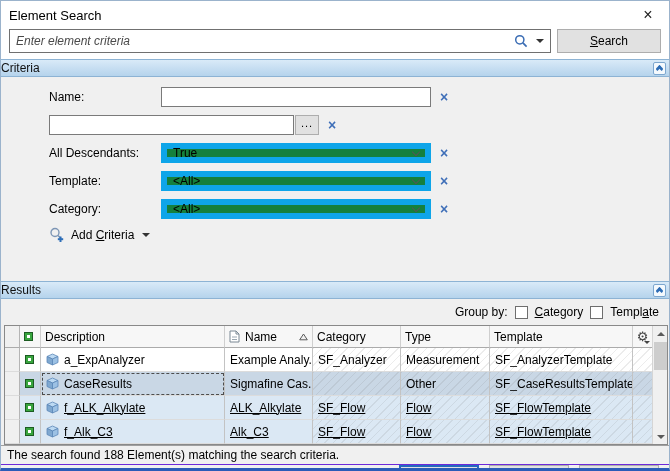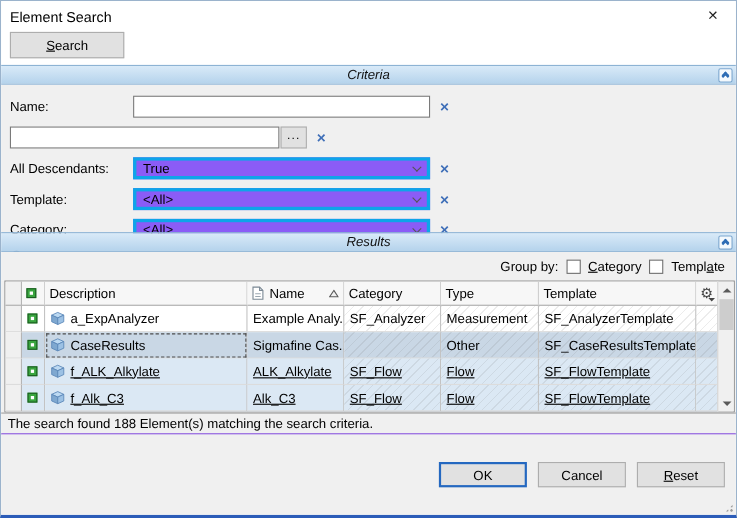--- a/index.html
+++ b/index.html
@@ -21,35 +21,35 @@
   .search-input::placeholder{ font-style:italic; color:#4a4a4a; }
   .caret-down{ width:0; height:0; border-left:4px solid transparent; border-right:4px solid transparent; border-top:4px solid #333; }
   .search-split{ display:flex; align-items:center; gap:8px; padding-left:4px; }
   .btn{ height:24px; background:#e1e1e1; border:1px solid #adadad; font-family:"Liberation Sans",sans-serif;
         font-size:12px; display:inline-flex; align-items:center; justify-content:center; cursor:pointer; }
   .search-btn{ width:104px; }
   .u{ text-decoration:underline; }
   
   .sec-header{ height:18px; flex:0 0 auto; background:linear-gradient(#d9eaf8,#b5d3ec);
                border-top:1px solid #8db3d4; border-bottom:1px solid #8db3d4;
-               position:relative; text-align:center; line-height:16px; font-size:12px; color:#111;font-style:italic; }
+               position:relative; line-height:16px; font-size:12px; color:#111; }
   .collapse-btn{ position:absolute; right:3px; top:2px; width:13px; height:13px; background:#f4f9fd;
                  border:1px solid #7da7cf; border-radius:2px; display:flex; flex-direction:column;
                  align-items:center; justify-content:center; cursor:pointer; }
   .chev-up{ width:5px; height:5px; border-left:2px solid #2e6db5; border-top:2px solid #2e6db5; transform:rotate(45deg); }
   .chev-up + .chev-up{ margin-top:-4px; }
   
-  .criteria-body{ height:134px; flex:0 0 auto; background:#f0f0f0; padding-top:6px; }
+  .criteria-body{ height:204px; flex:0 0 auto; background:#f0f0f0; padding-top:6px;padding-left:40px; }
   .field-row{ height:28px; display:flex; align-items:center; padding-left:8px; }
   .field-label{ width:112px; flex:0 0 auto; }
   .control{ width:270px; height:20px; display:flex; align-items:center; }
   .text-input{ flex:1; height:20px; border:1px solid #7a7a7a; background:#fff; padding:0 4px;
                font-family:"Liberation Sans",sans-serif; font-size:12px; outline:none; }
   .browse-btn{ width:24px; height:20px; margin-left:1px; font-size:11px; letter-spacing:1px; padding-bottom:5px; }
-  .combo{ flex:1; height:20px; border:3px solid #0ea5e9; background:#8b5cf6; display:flex; align-items:center;
+  .combo{ flex:1; height:20px; border:6px solid #0ea5e9; background:#15803d; display:flex; align-items:center;
           padding:0 6px; cursor:pointer; }
   .combo-value{ flex:1; }
   .combo-chev{ width:6px; height:6px; border-right:1.4px solid #555; border-bottom:1.4px solid #555;
                transform:rotate(45deg); margin-top:-3px; }
   .clear-x{ margin-left:9px; color:#3f6fb8; font-weight:bold; font-size:14px; line-height:12px; cursor:pointer; }
   .add-row{ height:24px; display:flex; align-items:center; padding-left:8px; gap:6px; cursor:pointer; }
   .add-caret{ margin-left:2px; }
   
   .groupby{ height:26px; flex:0 0 auto; background:#f0f0f0; display:flex; align-items:center;
             justify-content:flex-end; gap:7px; padding-right:10px; }
@@ -100,20 +100,32 @@
 <body>
 
 <div class="window">
 
   <div class="titlebar">
     <span class="title">Element Search</span>
     <span class="close-btn">×</span>
   </div>
 
   <div class="searchrow">
+    <div class="search-wrap">
+      <input class="search-input" type="text" placeholder="Enter element criteria" style="">
+      <div class="search-split">
+        <span class="icon-svg">
+          <svg width="14" height="14" viewBox="0 0 14 14">
+            <circle cx="5.8" cy="5.8" r="4.1" fill="none" stroke="#3b6db4" stroke-width="1.5"></circle>
+            <line x1="8.9" y1="8.9" x2="12.6" y2="12.6" stroke="#3b6db4" stroke-width="1.7"></line>
+          </svg>
+        </span>
+        <span class="caret-down"></span>
+      </div>
+    </div>
     <button class="btn search-btn">
       <span><span class="u">S</span><span>earch</span></span>
     </button>
   </div>
 
   <div class="sec-header">
     <span>Criteria</span>
     <span class="collapse-btn">
       <span class="chev-up"></span>
         <span class="chev-up"></span>

